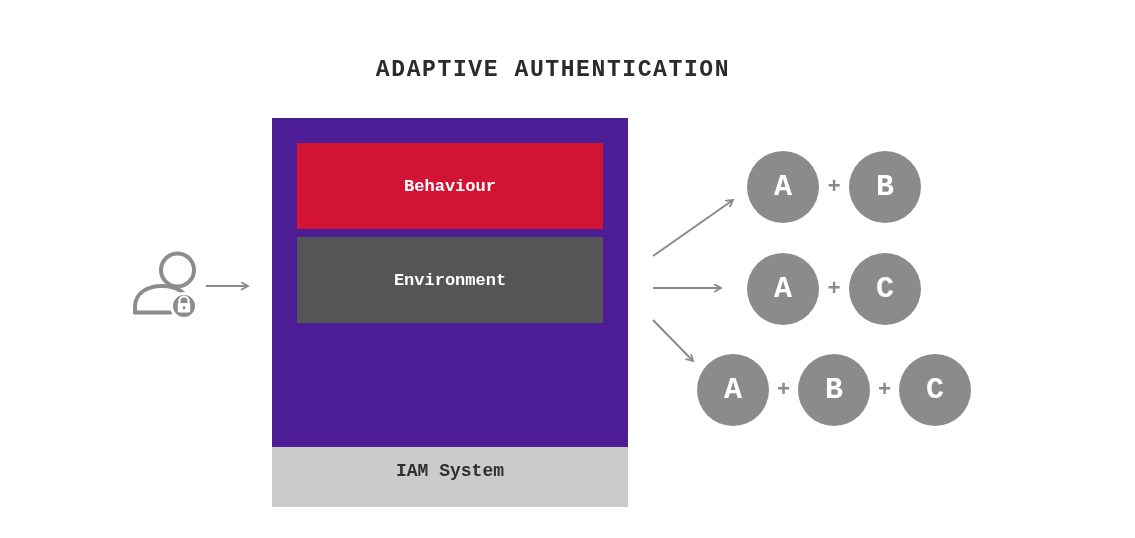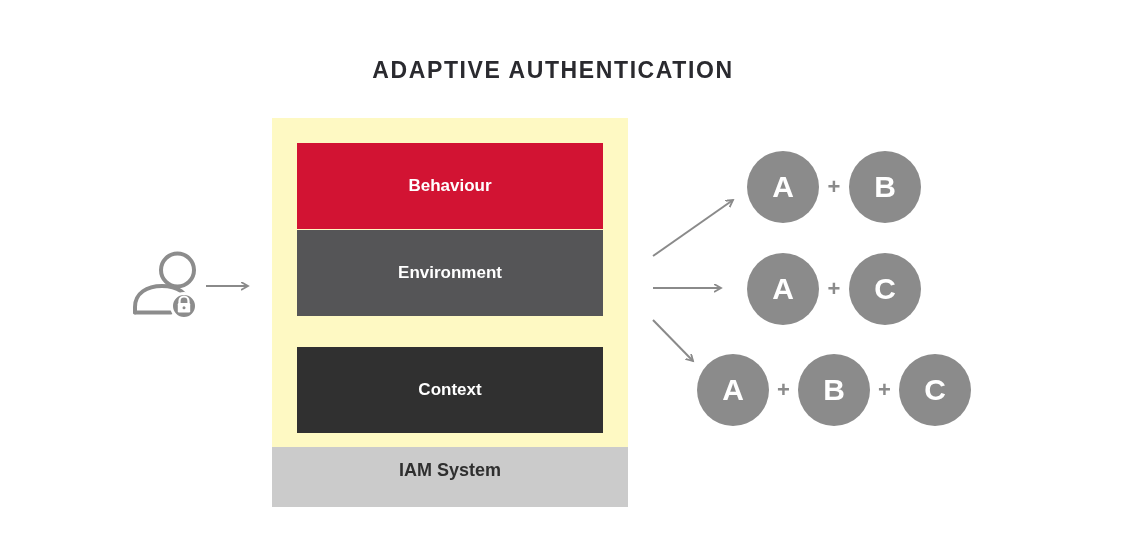--- a/index.html
+++ b/index.html
@@ -1,35 +1,35 @@
 <!DOCTYPE html>
 <html><head>
 <meta charset="utf-8">
 <style>
   html,body { margin:0; padding:0; background:#ffffff; }
   .canvas {
     position:relative; width:1049px; height:538px; background:#ffffff;
-    font-family:Liberation Sans, sans-serif; overflow:hidden;
+    font-family:Liberation Mono, monospace; overflow:hidden;
   }
   .title {
     position:absolute; left:553px; top:57px; transform:translateX(-50%);
     font-size:23px; font-weight:bold; letter-spacing:1.6px;
     color:#2a2a2f; white-space:nowrap;
   }
   .panel {
     position:absolute; left:272px; top:118px; width:356px; height:389px;
-    background:#fef9c3;
+    background:#4c1d95;
   }
   .layer {
     position:absolute; left:25px; width:306px; height:86px;
     display:flex; align-items:center; justify-content:center;
     color:#ffffff; font-weight:bold; font-size:17px;
   }
   .layer-0 { top:25px;  background:#d21333; }
-  .layer-1 { top:112px; background:#555557; }
+  .layer-1 { top:119px; background:#555557; }
   .layer-2 { top:229px; background:#303030; }
   .band {
     position:absolute; left:0; bottom:0; width:356px; height:60px;
     background:#cbcbcb; box-sizing:border-box;
     display:flex; align-items:flex-end; justify-content:center;
     padding-bottom:26px; color:#2f2f2f; font-weight:bold; font-size:18px;
   }
   .combo { position:absolute; display:flex; align-items:center; }
   .combo-0 { left:747px; top:151px; }
   .combo-1 { left:747px; top:253px; }
@@ -76,23 +76,20 @@
     <path d="M653,320 L693,361" stroke="#8a8a8a" stroke-width="2" fill="none" marker-end="url(#ah)"></path>
   </svg>
 
   <div class="panel">
     <div class="layer layer-0">
       <span>Behaviour</span>
     </div>
     <div class="layer layer-1">
       <span>Environment</span>
     </div>
-    <div class="layer layer-2">
-      <span>Context</span>
-    </div>
     <div class="band">
       <span>IAM System</span>
     </div>
   </div>
 
   <div class="combo combo-0">
     <div class="circle">
       <span>A</span>
     </div>
     <span class="plus">+</span>

